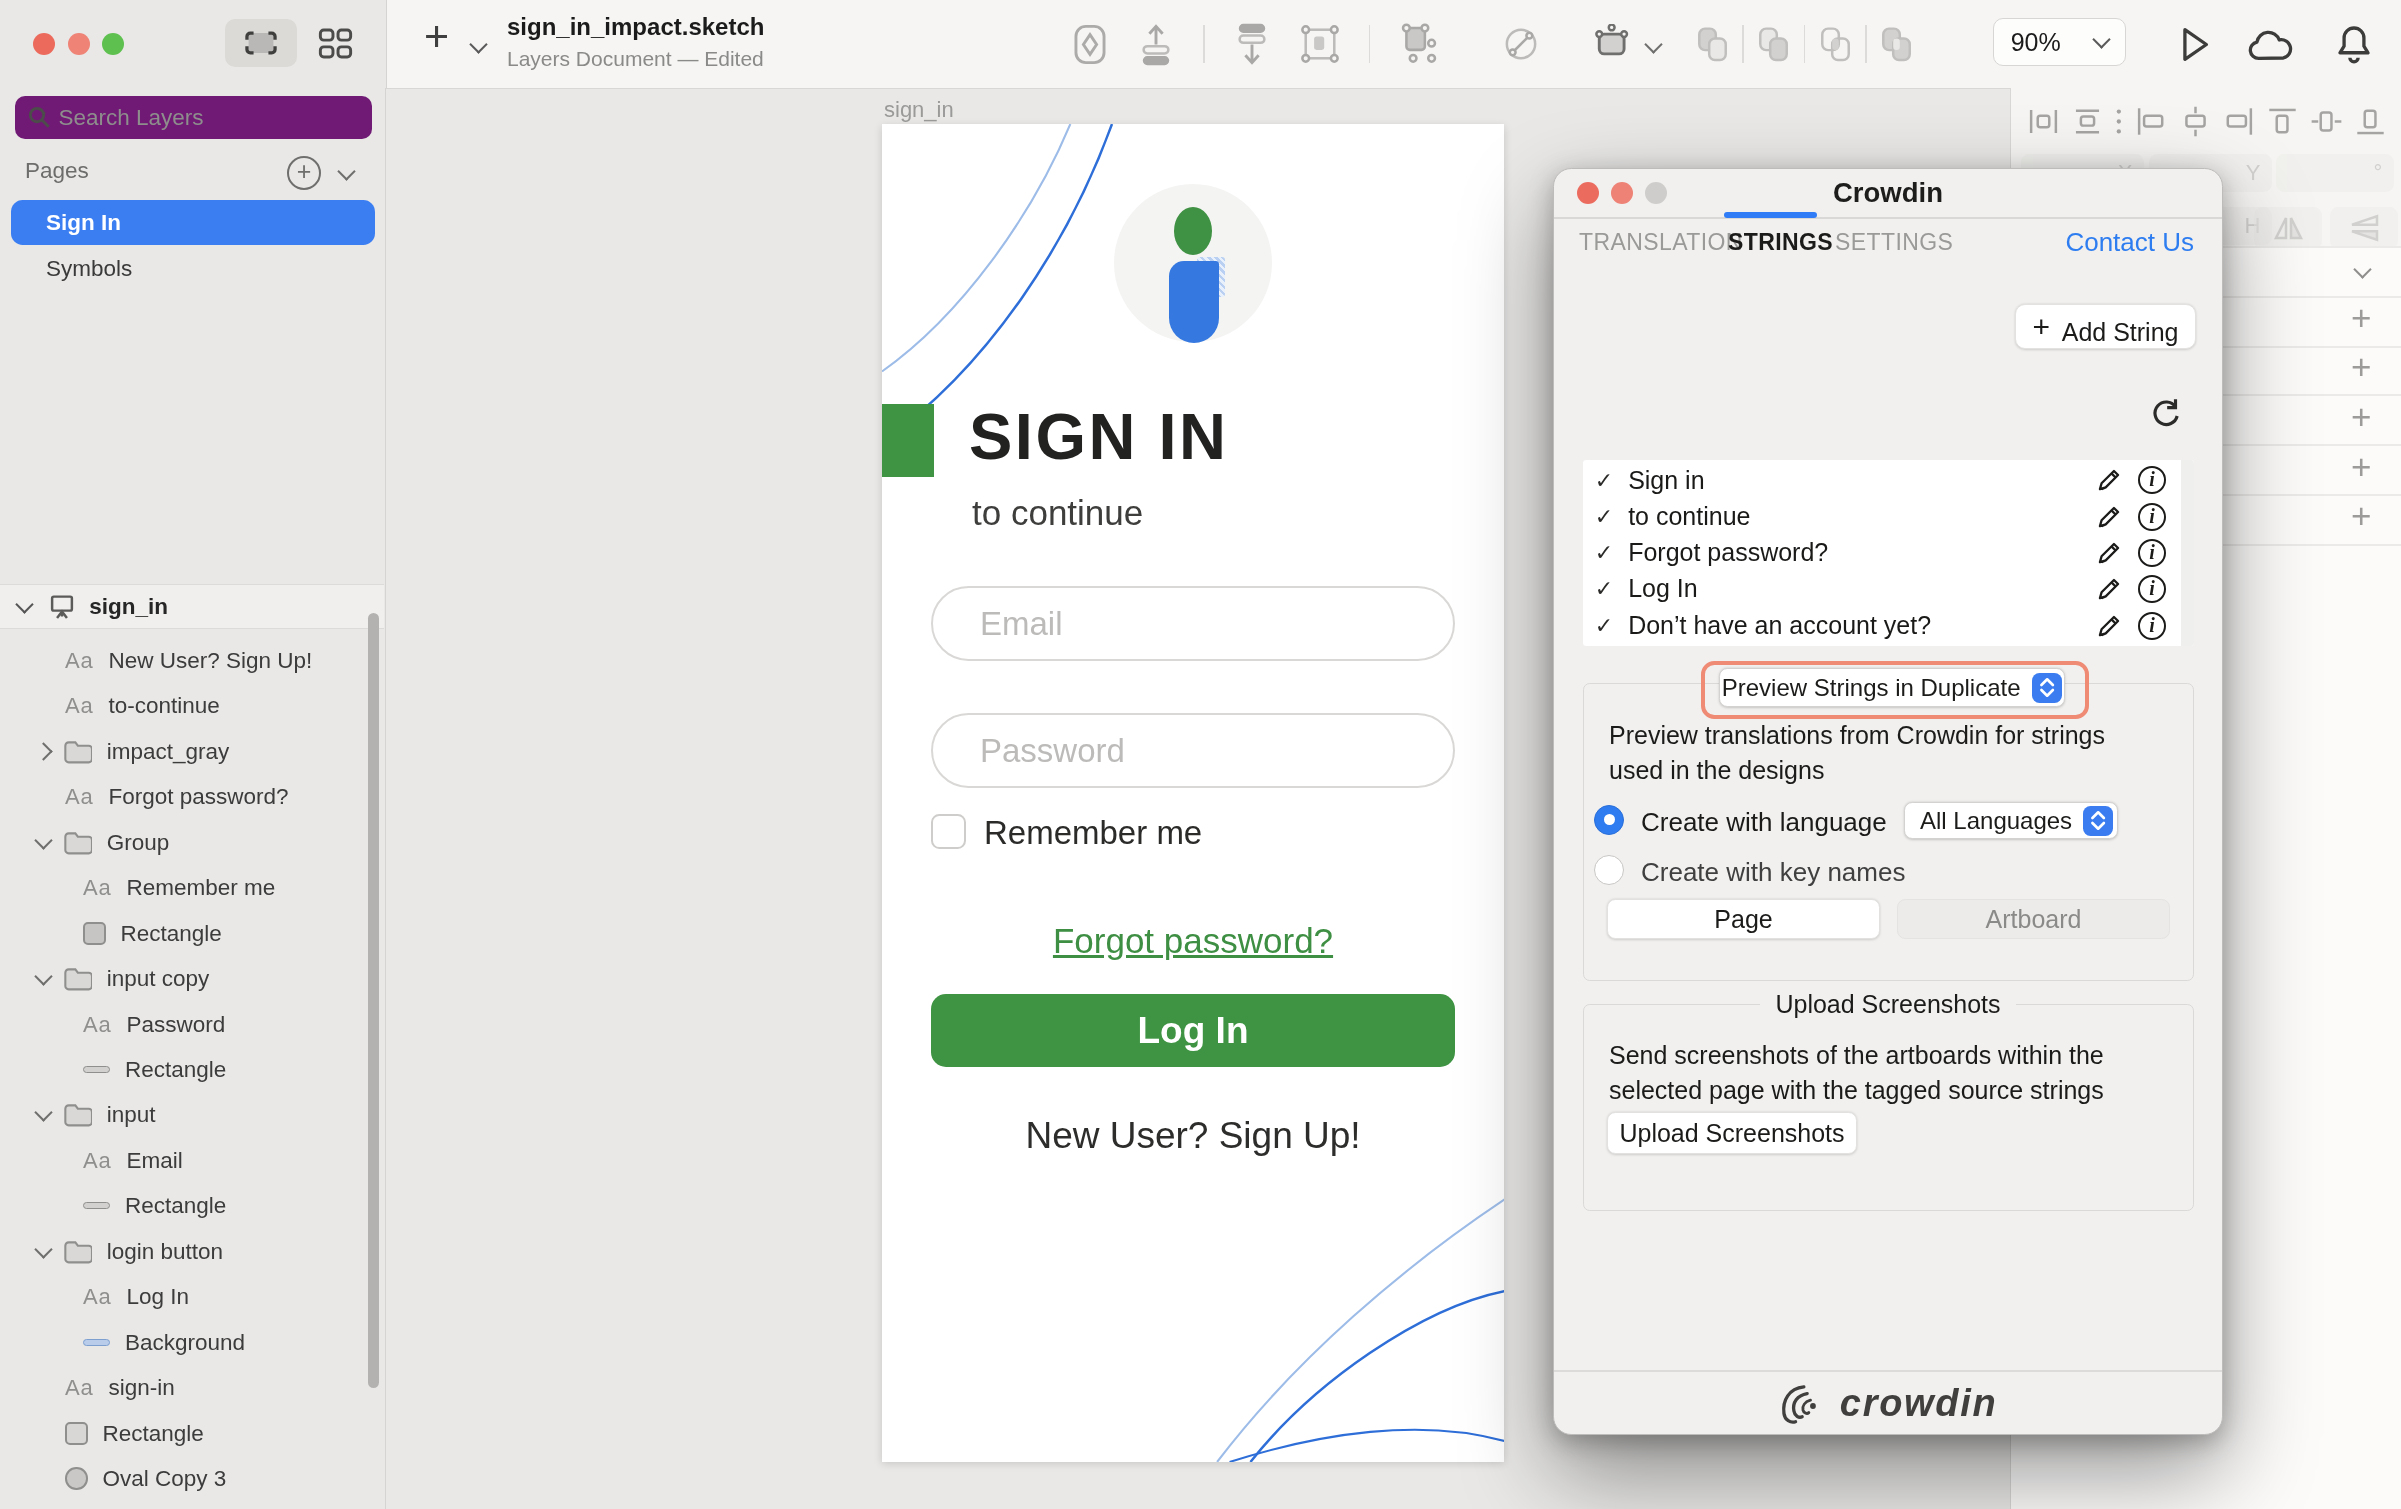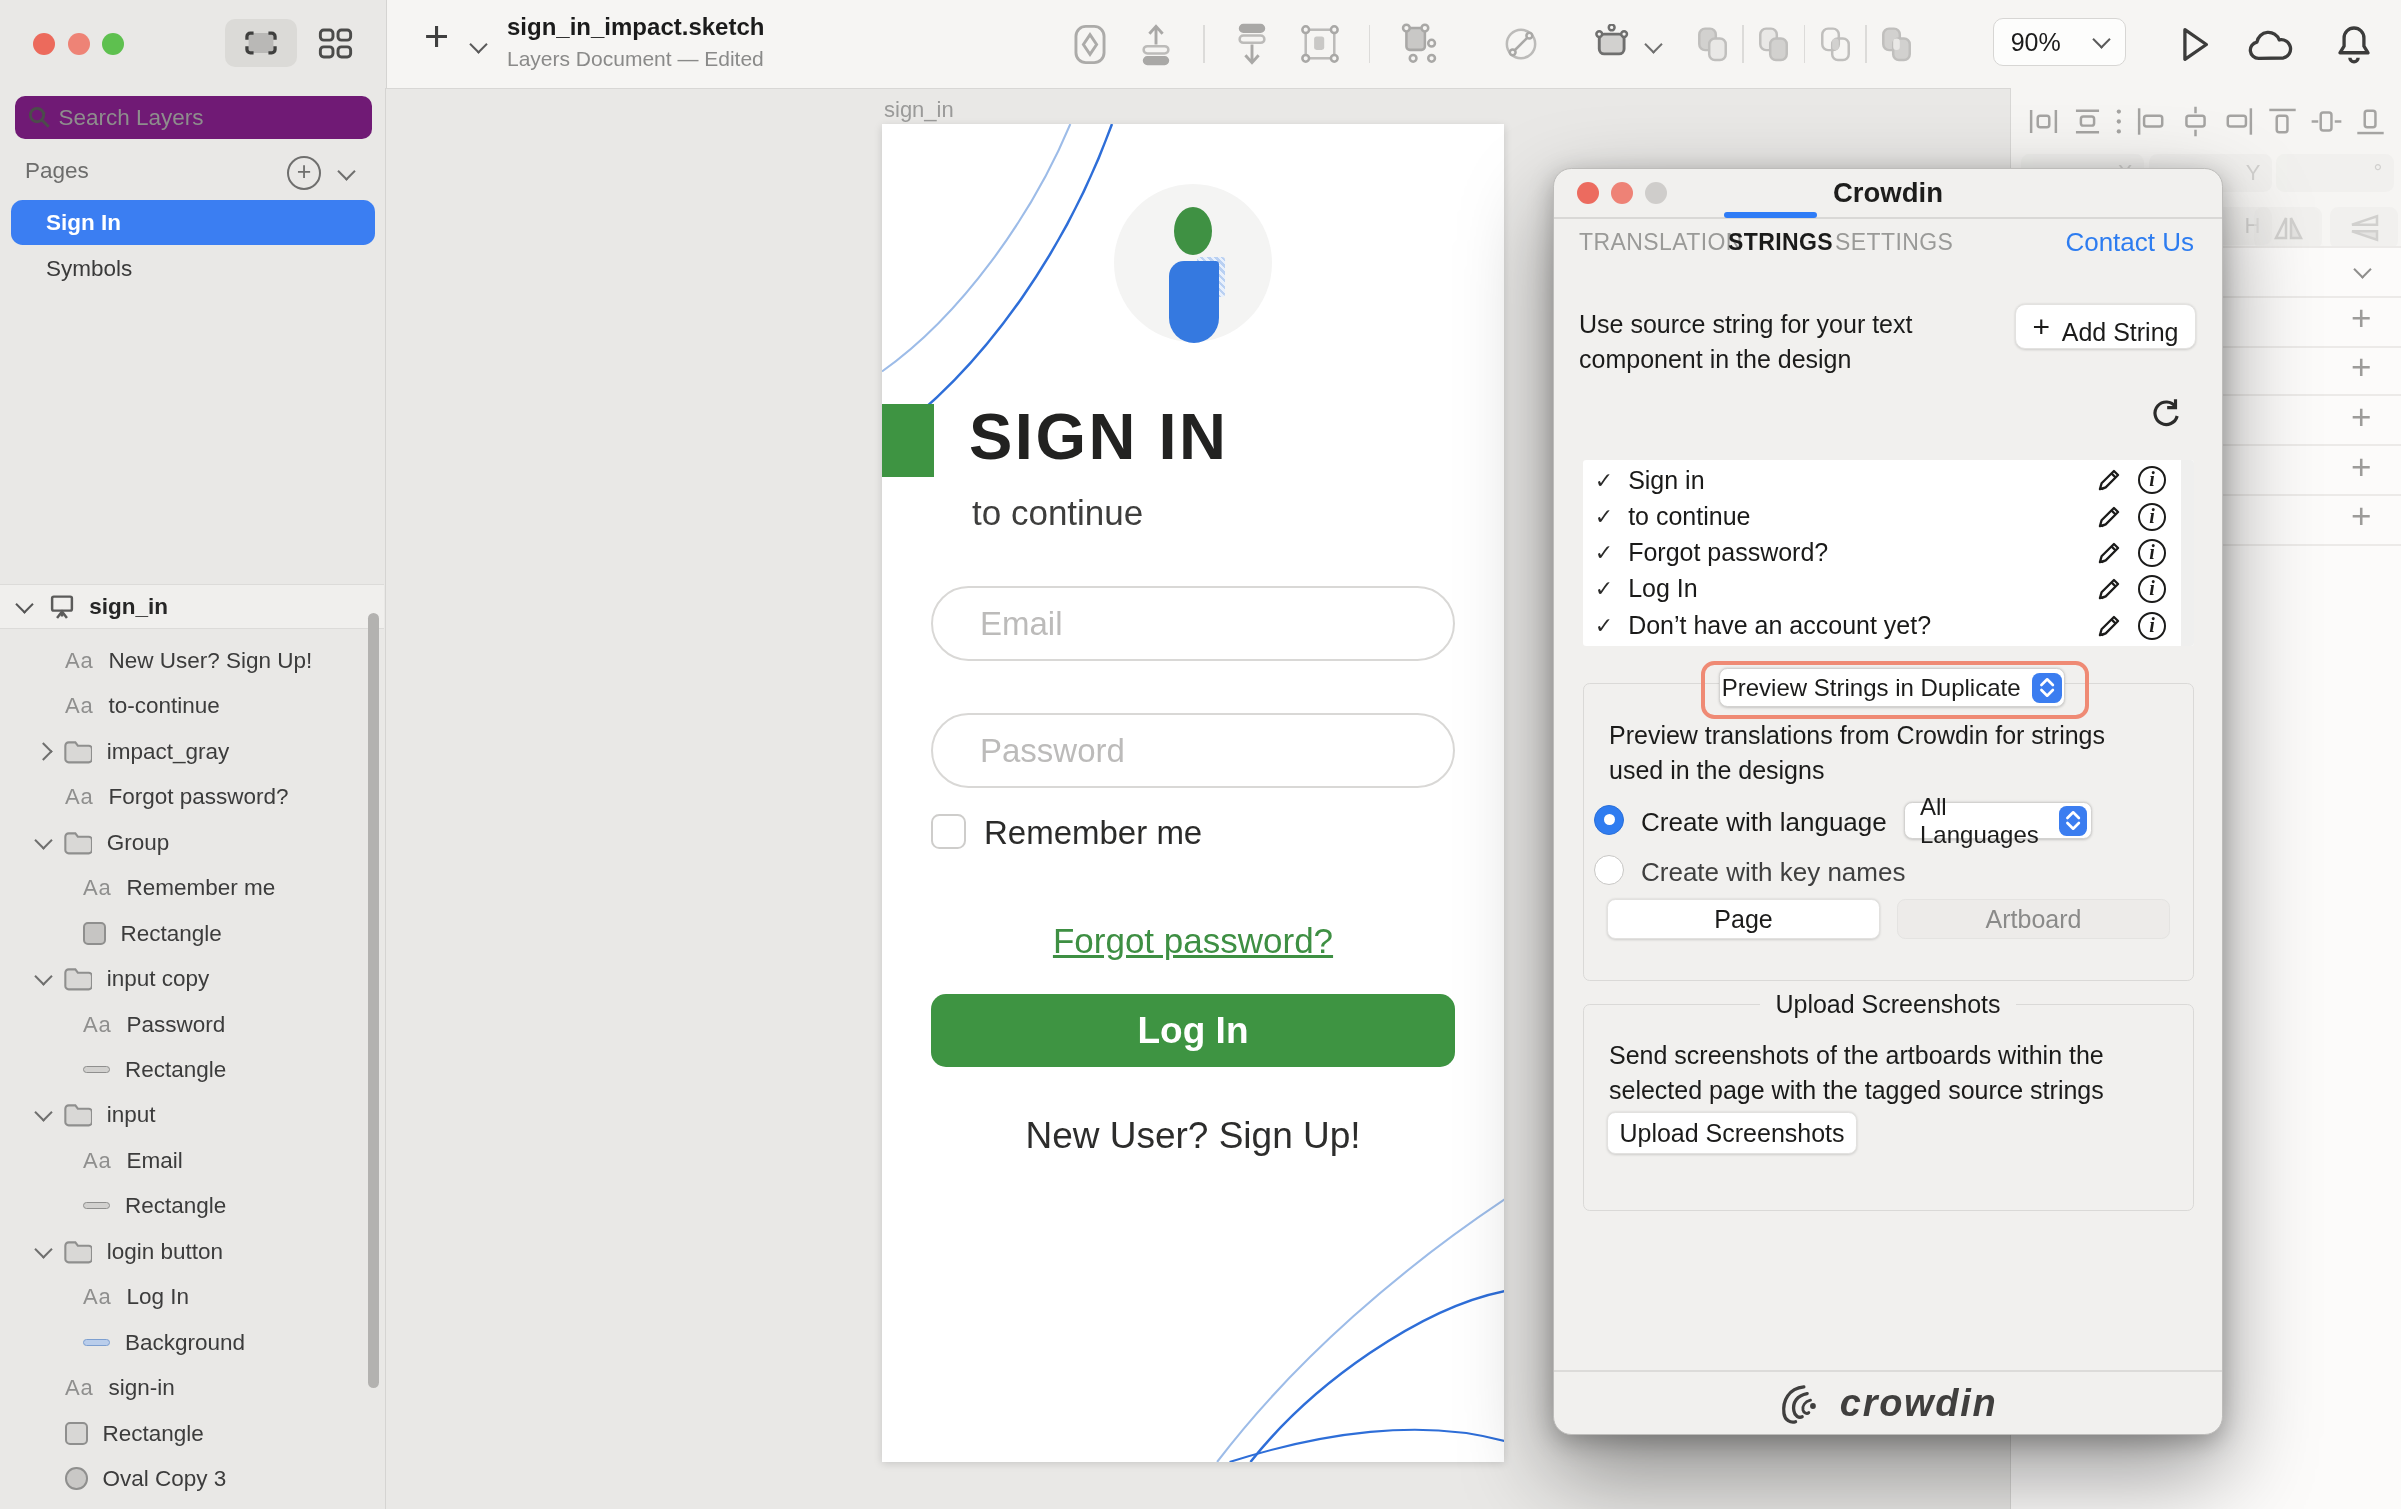--- a/index.html
+++ b/index.html
@@ -104,21 +104,21 @@
   #cw-popup .txt{font-size:24px;color:#1c1c1b;}
   .popup-chev{width:30px;height:30px;background:#3b7df0;border-radius:7.5px;display:flex;align-items:center;justify-content:center;}
   #cw-box1{left:29px;top:514px;width:611px;height:298px;border:1.7px solid #dad9d7;border-radius:6.7px;box-sizing:border-box;}
   #cw-prevdesc{left:55px;top:549px;width:555px;font-size:25px;line-height:35px;color:#1b1b1a;}
   .radio{width:30px;height:30px;border-radius:50%;box-sizing:border-box;}
   .radio.on{background:#2f7cf0;border:1.7px solid #2a6fd8;}
   .radio.on::after{content:"";display:block;width:11px;height:11px;border-radius:50%;background:#fff;margin:8px auto;}
   .radio.off{background:#ffffff;border:1.7px solid #c8c7c5;}
   #cw-radio1{left:40px;top:636px;}
   #cw-radio1-lbl{left:87px;top:638px;font-size:26px;color:#1b1b1a;}
-  #cw-lang{left:350px;top:633px;width:188px;height:37px;background:#ffffff;border:0.8px solid #d3d2d0;border-radius:8.3px;box-shadow:0 0.8px 2.5px rgba(0,0,0,0.18);display:flex;align-items:center;justify-content:space-between;padding:0 4.2px 0 15px;box-sizing:border-box;}
+  #cw-lang{left:350px;top:633px;width:214px;height:37px;background:#ffffff;border:0.8px solid #d3d2d0;border-radius:8.3px;box-shadow:0 0.8px 2.5px rgba(0,0,0,0.18);display:flex;align-items:center;justify-content:space-between;padding:0 4.2px 0 15px;box-sizing:border-box;}
   #cw-lang .txt{font-size:24px;color:#1c1c1b;}
   #cw-radio2{left:40px;top:686px;}
   #cw-radio2-lbl{left:87px;top:688px;font-size:26px;color:#404040;}
   .seg-btn{top:730px;width:271px;height:38px;border-radius:8.3px;display:flex;align-items:center;justify-content:center;font-size:25px;}
   #cw-page{left:53px;background:#ffffff;border:0.8px solid #e2e1df;box-shadow:0 0.8px 2.5px rgba(0,0,0,0.15);color:#1b1b1a;}
   #cw-artb{left:343px;background:#edebe9;border:0.8px solid #e4e3e1;color:#8a8a89;}
   #cw-box2{left:29px;top:835px;width:611px;height:207px;border:1.7px solid #dad9d7;border-radius:6.7px;box-sizing:border-box;}
   #cw-legend{left:0;top:821px;width:668px;text-align:center;}
   #cw-legend span{background:#f1f0ee;padding:0 15px;font-size:25px;color:#1b1b1a;}
   #cw-updesc{left:55px;top:869px;width:555px;font-size:25px;line-height:35px;color:#1b1b1a;}
@@ -543,21 +543,20 @@
   <div class="light abs" style="left:91px;top:12.5px;background:#cfcdcb;"></div>
   <div id="cw-title" class="abs">Crowdin</div>
   <div id="cw-sep" class="abs"></div>
   <div id="cw-tabline" class="abs"></div>
 
   <span class="cw-tab abs" style="left:25px;">TRANSLATION</span>
   <span class="cw-tab active abs" style="left:174px;">STRINGS</span>
   <span class="cw-tab abs" style="left:281px;">SETTINGS</span>
   <span id="cw-contact" class="abs">Contact Us</span>
 
-  <div id="cw-intro" class="abs">Use source string for your text component in the design</div>
   <div id="cw-addstring" class="abs">
     <span class="plus">+</span>
     <span class="txt">Add String</span>
   </div>
 
   <svg id="cw-refresh" class="abs" width="35" height="35" viewBox="0 0 42 42">
     <path d="M33 13 A13.5 13.5 0 1 0 35 24" fill="none" stroke="#2b2b2a" stroke-width="3.8"></path>
     <path d="M33 4 v10 h-10" fill="none" stroke="#2b2b2a" stroke-width="3.8"></path>
   </svg>
 

